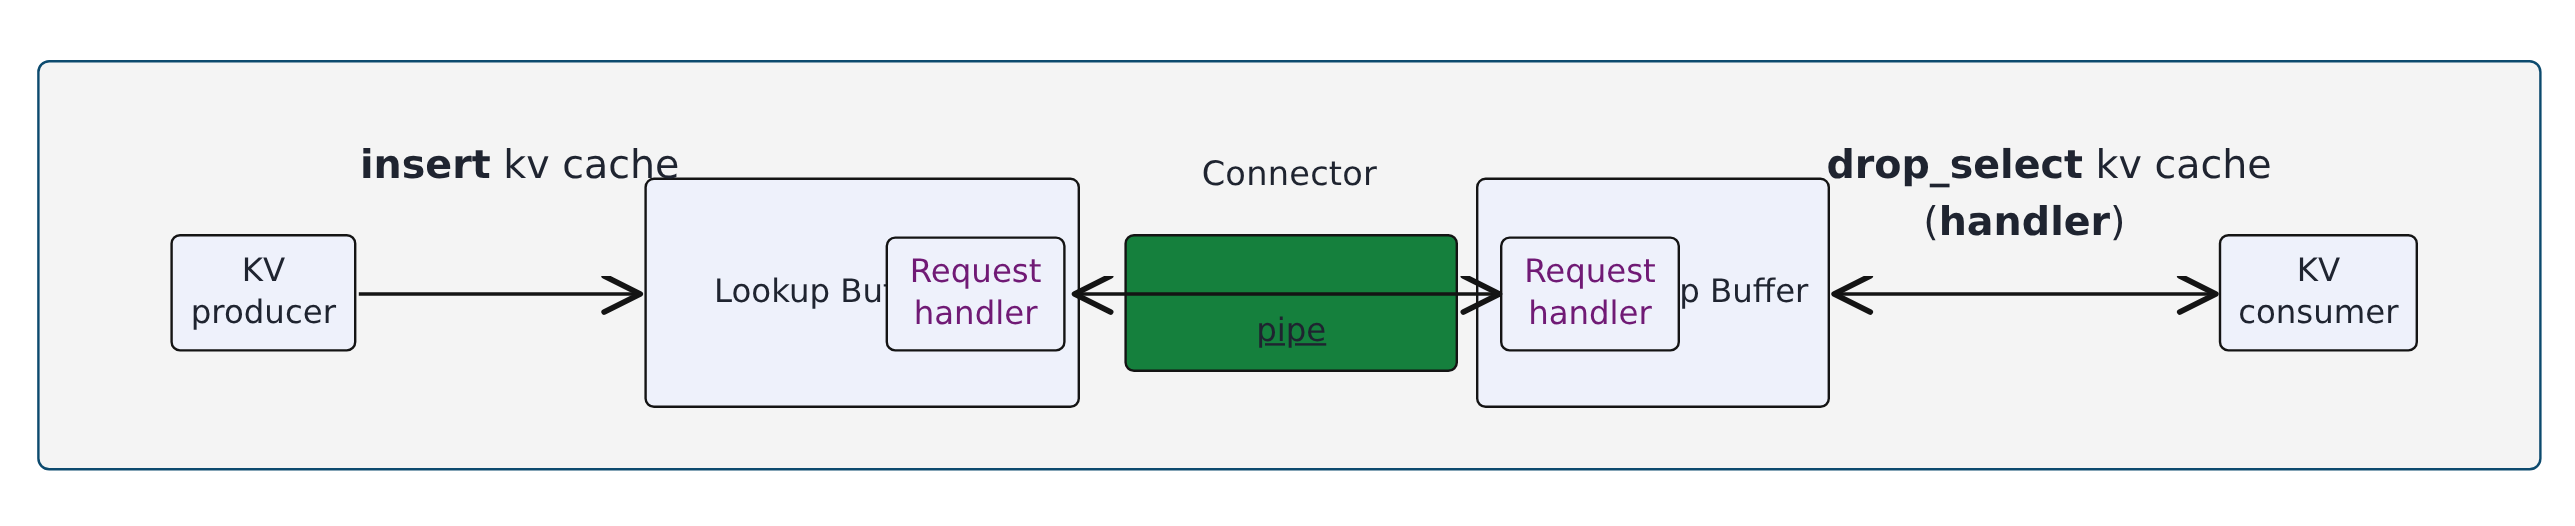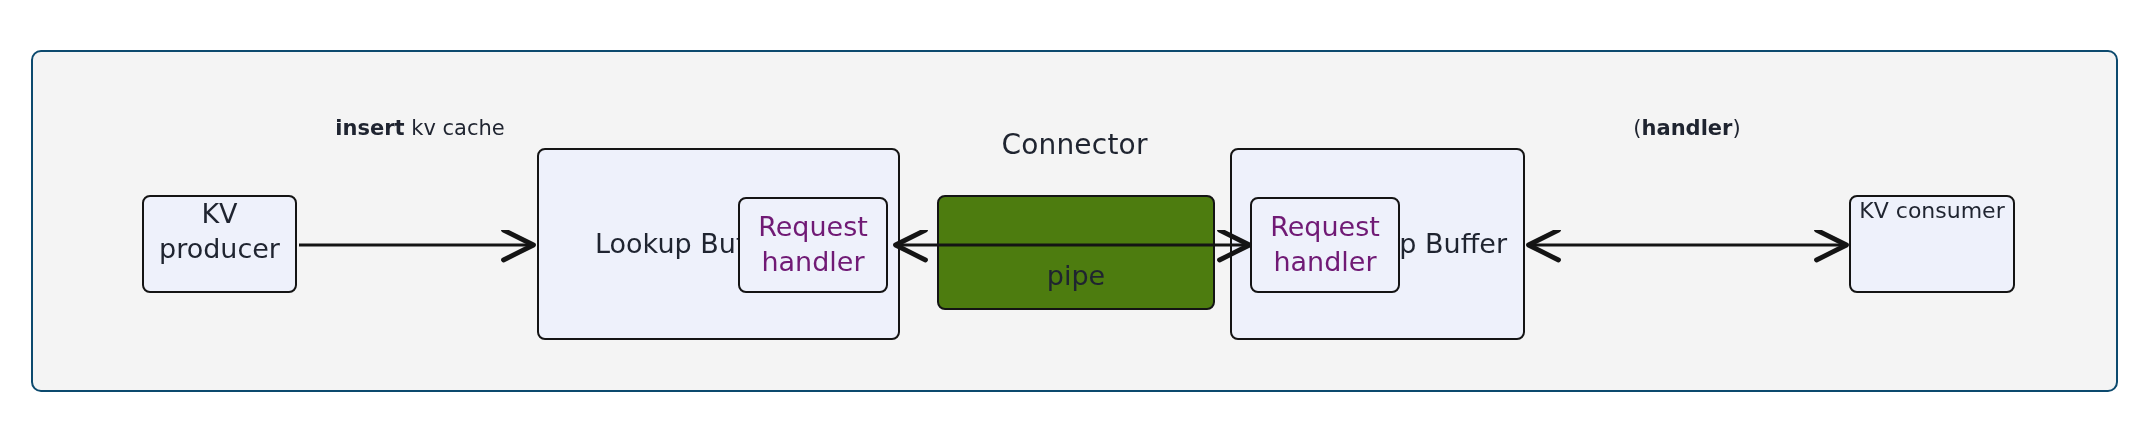--- a/index.html
+++ b/index.html
@@ -42,42 +42,44 @@
   }
 
   
   .node {
     position: absolute;
     box-sizing: border-box;
     border: 2px solid #141414;
     border-radius: 8px;
     background: #eef1fb;
     display: flex;
+    align-items: center;
     justify-content: center;
     text-align: center;
     color: #1f2430;
     line-height: 1.28;
   }
   .node.green {
-    background: #4d7c0f;
+    background: #15803d;
+    text-decoration: underline;
   }
 
   .kv-producer {
     left: 142px;
     top: 195px;
     width: 155px;
     height: 98px;
     font-size: 27px;
   }
   .kv-consumer {
     left: 1849px;
     top: 195px;
     width: 166px;
     height: 98px;
-    font-size: 22px;
+    font-size: 27px;
   }
 
   .lookup-buffer {
     top: 148px;
     height: 192px;
     font-size: 27px;
     align-items: center;
   }
   .lookup-buffer-left {
     left: 537px;
@@ -130,21 +132,21 @@
     width: 2146px;
     height: 438px;
     pointer-events: none;
   }
 
   
   .edge-label {
     position: absolute;
     text-align: center;
     color: #1f2430;
-    font-size: 21px;
+    font-size: 33px;
     line-height: 1.45;
   }
   .edge-label .ln { display: block; white-space: nowrap; }
   .edge-label b { font-weight: bold; }
 
   .label-insert {
     left: 300px;
     top: 113px;
     width: 240px;
   }
@@ -224,16 +226,17 @@
     <line x1="897" y1="245" x2="1248" y2="245" stroke="#141414" stroke-width="3" marker-start="url(#ah-start)" marker-end="url(#ah-end)"></line>
 
     <line x1="1530" y1="245" x2="1845" y2="245" stroke="#141414" stroke-width="3" marker-start="url(#ah-start)" marker-end="url(#ah-end)"></line>
   </svg>
 
   <div class="edge-label label-insert">
     <span class="ln"><b>insert</b><span> kv cache</span></span>
   </div>
 
   <div class="edge-label label-drop-select">
+    <span class="ln"><b>drop_select</b><span> kv cache</span></span>
     <span class="ln"><span>(</span><b>handler</b><span>)</span></span>
   </div>
 
 </div>
 
 </body></html>

